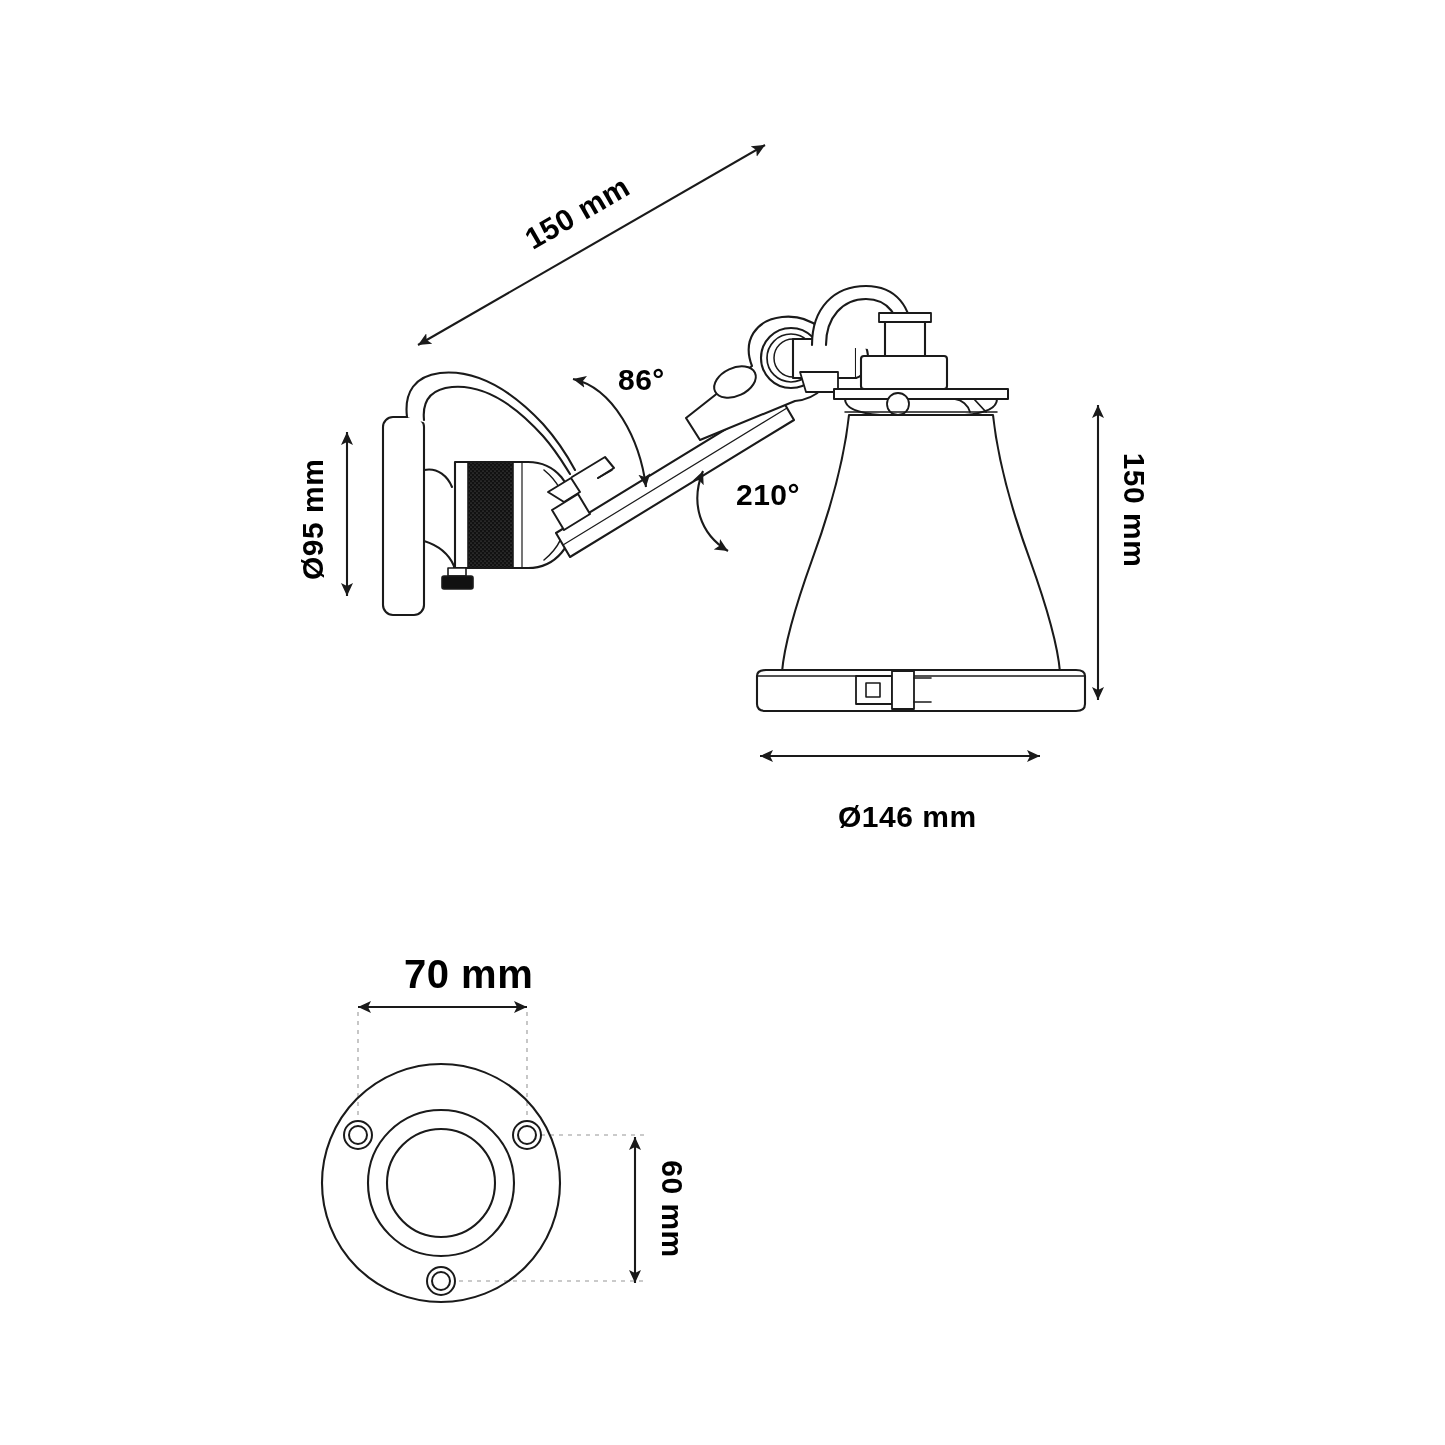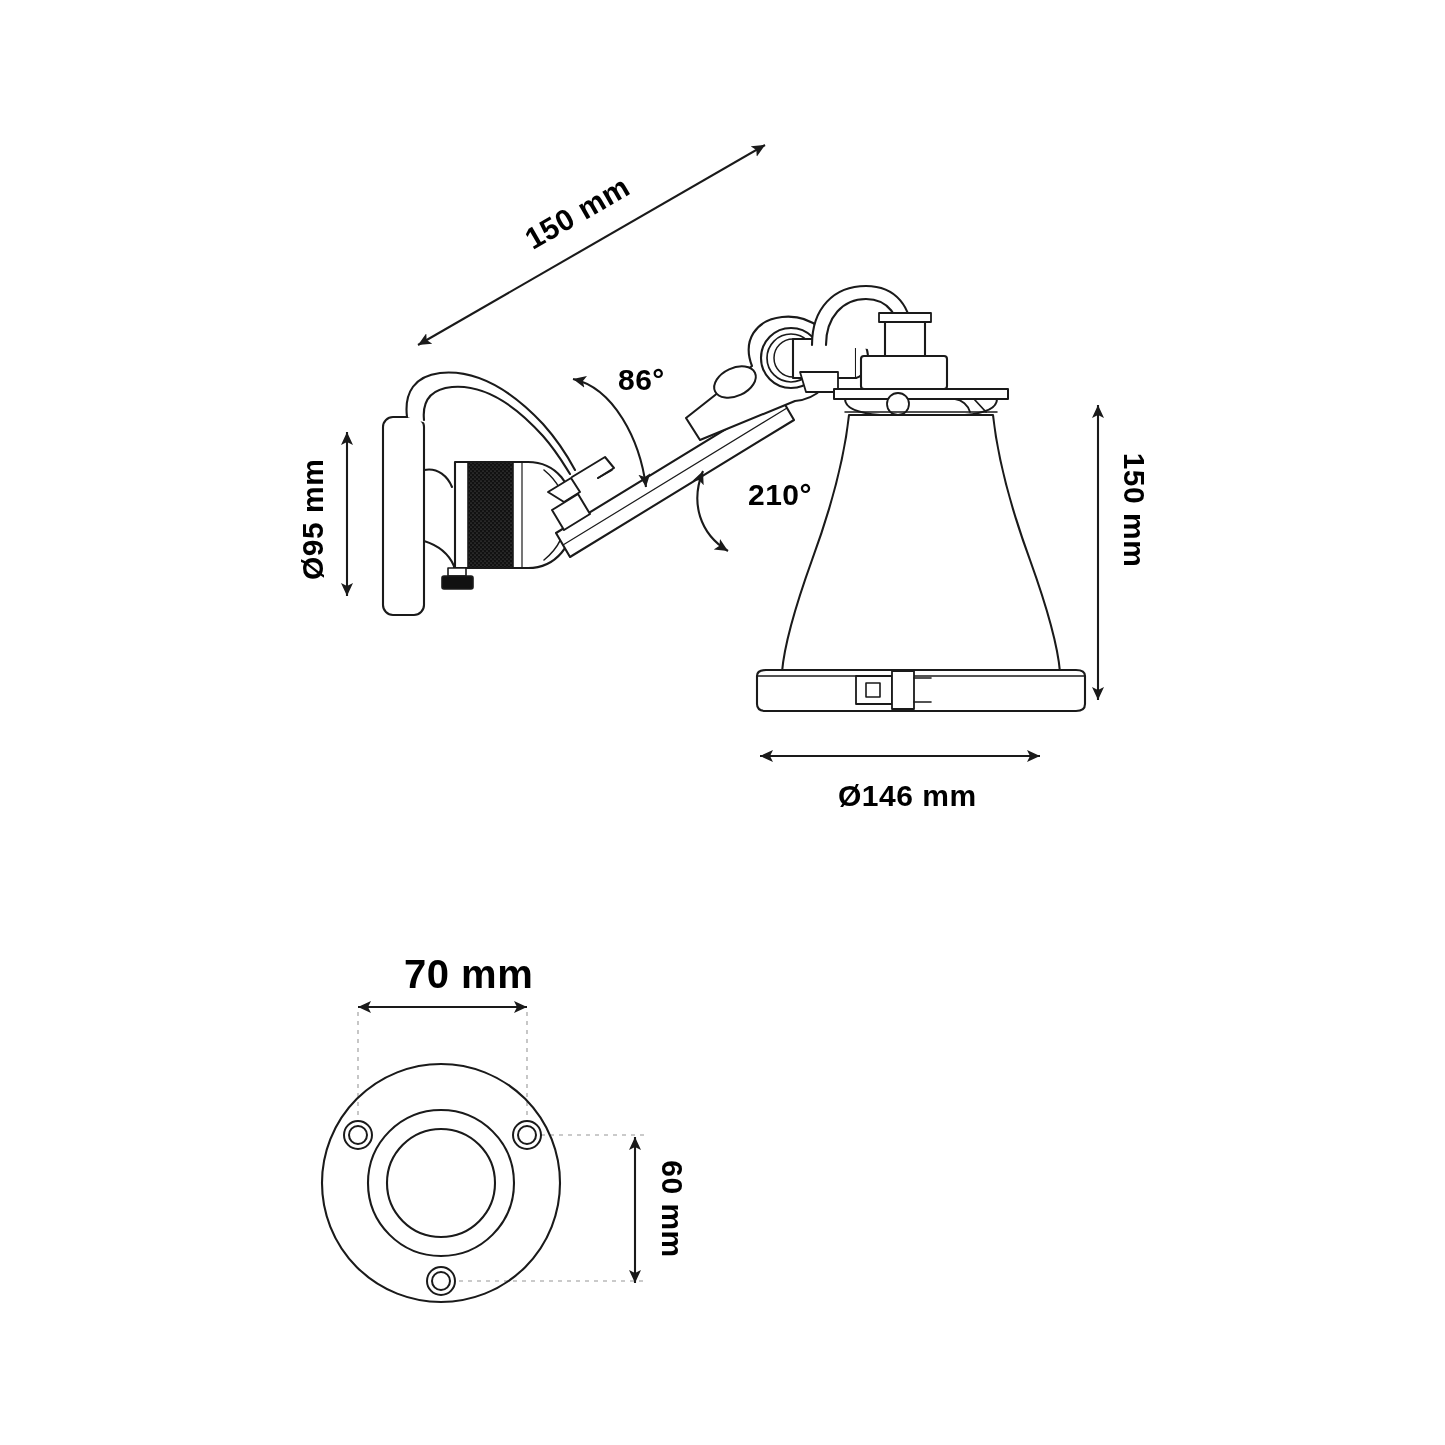--- a/index.html
+++ b/index.html
@@ -211,23 +211,23 @@
       <line x1="635" y1="1137" x2="635" y2="1283" stroke="#1a1a1a" stroke-width="2.1" marker-start="url(#arrTailS)" marker-end="url(#arrHeadS)"></line>
     </g>
   </svg>
 
   <div class="dim-label rot-diag" style="left:520px; top:196px; font-size:30px;">150 mm</div>
 
   <div class="dim-label rot-ccw" style="left:253px; top:503px; width:120px; text-align:center; font-size:30px;">Ø95 mm</div>
 
   <div class="dim-label rot-cw" style="left:1074px; top:493px; width:120px; text-align:center; font-size:30px;">150 mm</div>
 
-  <div class="dim-label" style="left:838px; top:779px; font-size:30px;">Ø146 mm</div>
+  <div class="dim-label" style="left:838px; top:800px; font-size:30px;">Ø146 mm</div>
 
   <div class="dim-label" style="left:618px; top:363px; font-size:30px;text-align:center;">86°</div>
 
-  <div class="dim-label" style="left:736px; top:478px; font-size:30px;margin-left:12px;">210°</div>
+  <div class="dim-label" style="left:736px; top:478px; font-size:30px;">210°</div>
 
   <div class="dim-label" style="left:404px; top:952px; font-size:40px;">70 mm</div>
 
   <div class="dim-label rot-cw" style="left:612px; top:1192px; width:120px; text-align:center; font-size:30px;">60 mm</div>
 
 </div>
 
 </body></html>

